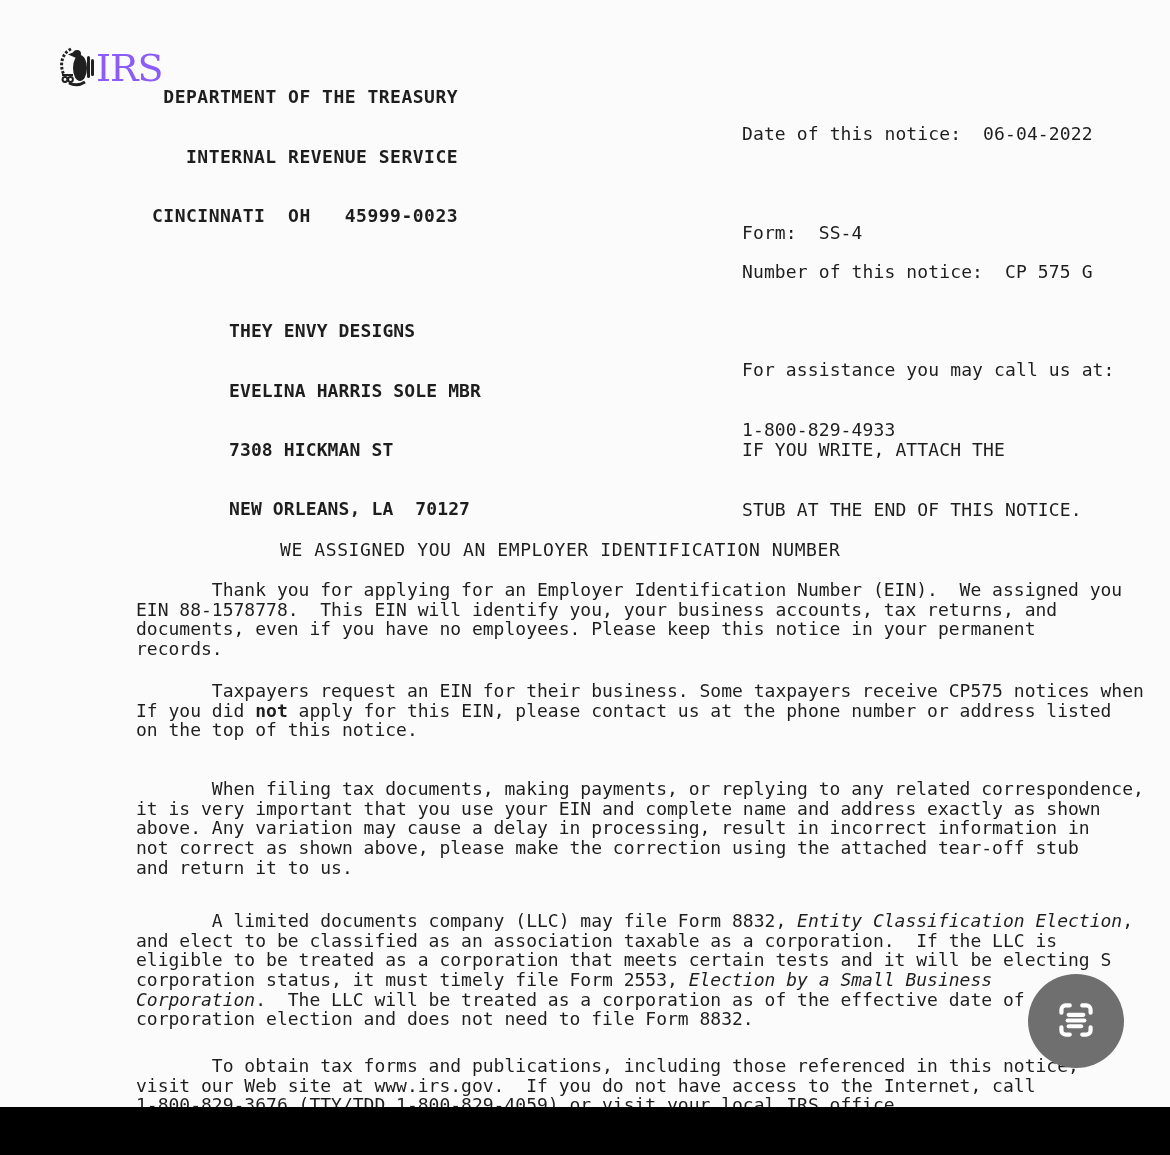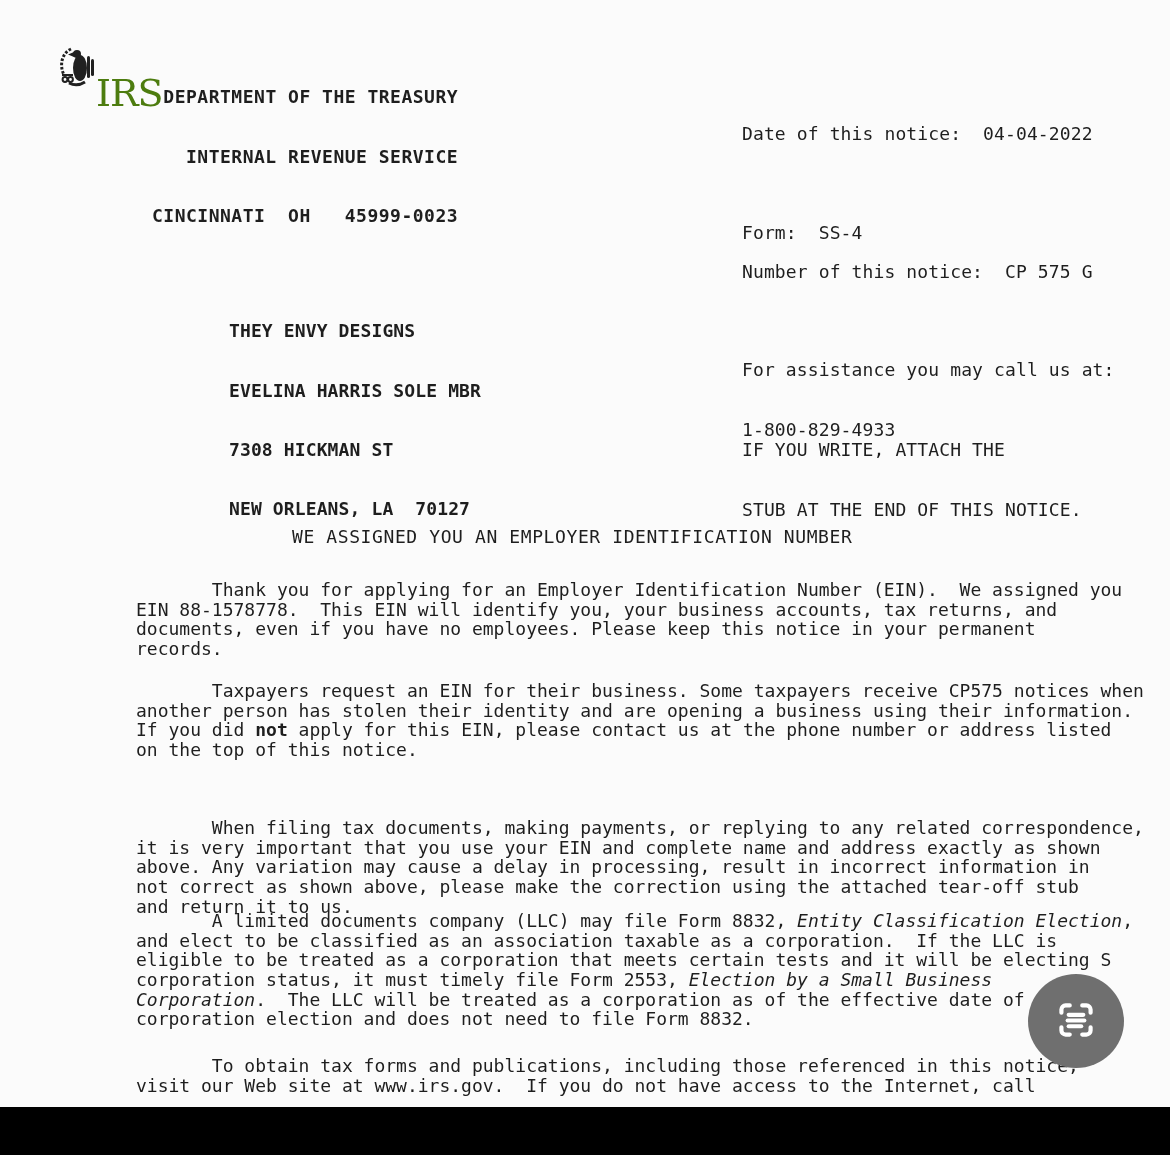--- a/index.html
+++ b/index.html
@@ -13,43 +13,42 @@
     color: #1e1e1e;
     font-size: 18px;
   }
   .mono { white-space: pre; letter-spacing: .12px; }
 
   
   .eagle { position: absolute; left: 57px; top: 46px; }
   .irs-word {
     position: absolute; left: 96px; top: 48px;
     font-family: "DejaVu Serif", "Liberation Serif", serif;
-    font-size: 38px; line-height: 40px; color: #4d7c0f;
+    font-size: 38px; line-height: 40px; color: #8b5cf6;
     letter-spacing: -1px;
-    margin-top: 25px;
   }
   .letterhead-lines {
     position: absolute; left: 152px; top: 48px;
     font-weight: bold; line-height: 19.7px; letter-spacing: .5px; text-align: right;
   }
 
   
   .info { position: absolute; left: 742px; line-height: 19.7px; }
   .write-note { font-weight: normal; }
 
   
   .recipient {
     position: absolute; left: 209px; top: 282px;
     font-weight: bold; line-height: 19.7px; margin-left: 20px;
   }
 
   
   .title {
-    position: absolute; left: 280px; top: 526px;
-    letter-spacing: .6px; white-space: pre; margin-left: 12px;
+    position: absolute; left: 280px; top: 539px;
+    letter-spacing: .6px; white-space: pre;
   }
   .para { position: absolute; left: 130px; width: 1030px; line-height: 19.65px; margin-left: 6px; }
   .line { white-space: pre; }
   .seg-n { font-style: normal; font-weight: normal; }
   .seg-b { font-weight: bold; }
   .seg-i { font-style: italic; }
 
   
   .scan-btn {
     position: absolute; left: 1028px; top: 974px;
@@ -90,21 +89,21 @@
       </g>
     </svg>
   </span>
   <div class="irs-word">IRS</div>
   <div class="letterhead-lines mono">
     <div>DEPARTMENT OF THE TREASURY</div>
     <div>INTERNAL REVENUE SERVICE</div>
     <div>CINCINNATI  OH   45999-0023</div>
   </div>
 
-  <div class="info mono" style="top:124px">Date of this notice:  04-04-2022</div>
+  <div class="info mono" style="top:124px">Date of this notice:  06-04-2022</div>
   <div class="info mono" style="top:223px">Form:  SS-4</div>
   <div class="info mono" style="top:262px">Number of this notice:  CP 575 G</div>
   <div class="info mono" style="top:321px">
     <div>For assistance you may call us at:</div>
     <div>1-800-829-4933</div>
   </div>
   <div class="info mono write-note" style="top:401px">
     <div>IF YOU WRITE, ATTACH THE</div>
     <div>STUB AT THE END OF THIS NOTICE.</div>
   </div>
@@ -118,42 +117,42 @@
 
   <div class="title">WE ASSIGNED YOU AN EMPLOYER IDENTIFICATION NUMBER</div>
   <div class="para" style="top:580px">
       <div class="line"><span class="seg-n">       Thank you for applying for an Employer Identification Number (EIN).  We assigned you</span></div>
       <div class="line"><span class="seg-n">EIN 88-1578778.  This EIN will identify you, your business accounts, tax returns, and</span></div>
       <div class="line"><span class="seg-n">documents, even if you have no employees. Please keep this notice in your permanent</span></div>
       <div class="line"><span class="seg-n">records.</span></div>
     </div>
   <div class="para" style="top:681px">
       <div class="line"><span class="seg-n">       Taxpayers request an EIN for their business. Some taxpayers receive CP575 notices when</span></div>
-      <div class="line"><span class="seg-n">another person has stolen their identity and are opening a business using their information.</span></div>
       <div class="line"><span class="seg-n">If you did </span><span class="seg-b">not</span><span class="seg-n"> apply for this EIN, please contact us at the phone number or address listed</span></div>
       <div class="line"><span class="seg-n">on the top of this notice.</span></div>
     </div>
-  <div class="para" style="top:818px">
+  <div class="para" style="top:779px">
       <div class="line"><span class="seg-n">       When filing tax documents, making payments, or replying to any related correspondence,</span></div>
       <div class="line"><span class="seg-n">it is very important that you use your EIN and complete name and address exactly as shown</span></div>
       <div class="line"><span class="seg-n">above. Any variation may cause a delay in processing, result in incorrect information in</span></div>
       <div class="line"><span class="seg-n">not correct as shown above, please make the correction using the attached tear-off stub</span></div>
       <div class="line"><span class="seg-n">and return it to us.</span></div>
     </div>
   <div class="para" style="top:911px">
       <div class="line"><span class="seg-n">       A limited documents company (LLC) may file Form 8832, </span><span class="seg-i">Entity Classification Election</span><span class="seg-n">,</span></div>
       <div class="line"><span class="seg-n">and elect to be classified as an association taxable as a corporation.  If the LLC is</span></div>
       <div class="line"><span class="seg-n">eligible to be treated as a corporation that meets certain tests and it will be electing S</span></div>
       <div class="line"><span class="seg-n">corporation status, it must timely file Form 2553, </span><span class="seg-i">Election by a Small Business</span></div>
       <div class="line"><span class="seg-i">Corporation</span><span class="seg-n">.  The LLC will be treated as a corporation as of the effective date of the S</span></div>
       <div class="line"><span class="seg-n">corporation election and does not need to file Form 8832.</span></div>
     </div>
   <div class="para" style="top:1056px">
       <div class="line"><span class="seg-n">       To obtain tax forms and publications, including those referenced in this notice,</span></div>
       <div class="line"><span class="seg-n">visit our Web site at www.irs.gov.  If you do not have access to the Internet, call</span></div>
+      <div class="line"><span class="seg-n">1-800-829-3676 (TTY/TDD 1-800-829-4059) or visit your local IRS office.</span></div>
     </div>
 
   <button class="scan-btn">
     <span>
       <svg width="50" height="50" viewBox="0 0 48 48" fill="none" stroke="#ffffff" stroke-width="4" stroke-linecap="round" stroke-linejoin="round">
         <path d="M10 17 v-3 a4 4 0 0 1 4 -4 h4"></path>
         <path d="M30 10 h4 a4 4 0 0 1 4 4 v3"></path>
         <path d="M10 31 v3 a4 4 0 0 0 4 4 h4"></path>
         <path d="M38 31 v3 a4 4 0 0 1 -4 4 h-4"></path>
         <path d="M17 19 h14"></path>

